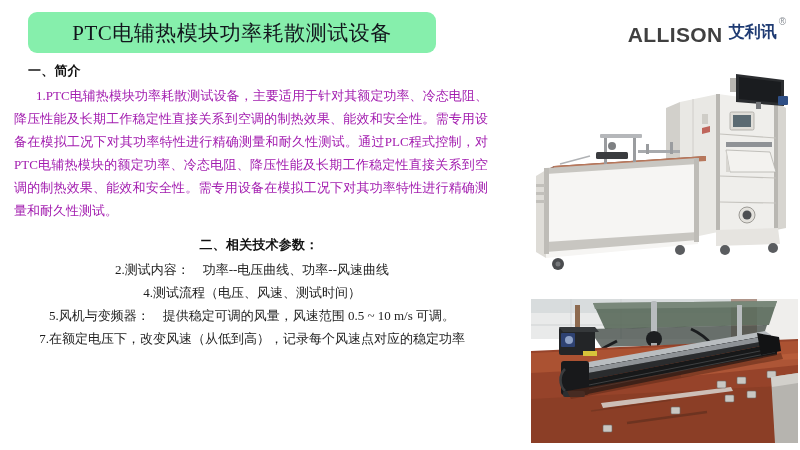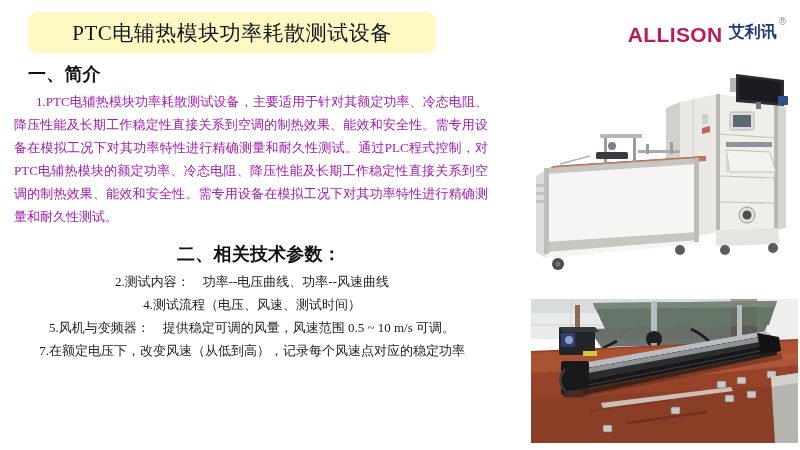--- a/index.html
+++ b/index.html
@@ -16,21 +16,21 @@
     position: relative;
   }
 
   
   #title-banner {
     position: absolute;
     left: 28px;
     top: 12px;
     width: 408px;
     height: 41px;
-    background: #fef9c3;
+    background: #86efac;
     border-radius: 9px;
     display: flex;
     align-items: center;
     justify-content: center;
     box-sizing: border-box;
   }
   #title-banner .title-text {
     font-family: "Liberation Serif", "DejaVu Serif", serif;
     font-size: 21px;
     letter-spacing: 0.5px;
@@ -46,21 +46,21 @@
     display: flex;
     align-items: flex-start;
     color: #1F3B73;
   }
   #brand-logo .brand-latin {
     font-family: "Liberation Sans", "DejaVu Sans", sans-serif;
     font-size: 21px;
     font-weight: bold;
     letter-spacing: 0.4px;
     line-height: 1;
-    color: #be185d;
+    color: #404040;
   }
   #brand-logo .brand-cn {
     font-family: "Liberation Sans", "DejaVu Sans", sans-serif;
     font-size: 16px;
     font-weight: bold;
     line-height: 1;
     margin-left: 6px;
     color: #1F3B73;
   }
   #brand-logo .brand-reg {
@@ -75,21 +75,21 @@
   
   #content-column {
     position: absolute;
     left: 14px;
     top: 62px;
     width: 476px;
   }
 
   .section-heading {
     font-family: "Liberation Serif", "DejaVu Serif", serif;
-    font-size: 18px;
+    font-size: 13px;
     font-weight: bold;
     color: #111111;
     margin: 0 0 4px 14px;
     letter-spacing: 0.2px;
   }
 
   #intro-paragraph {
     font-size: 13px;
     line-height: 23px;
     text-align: justify;

